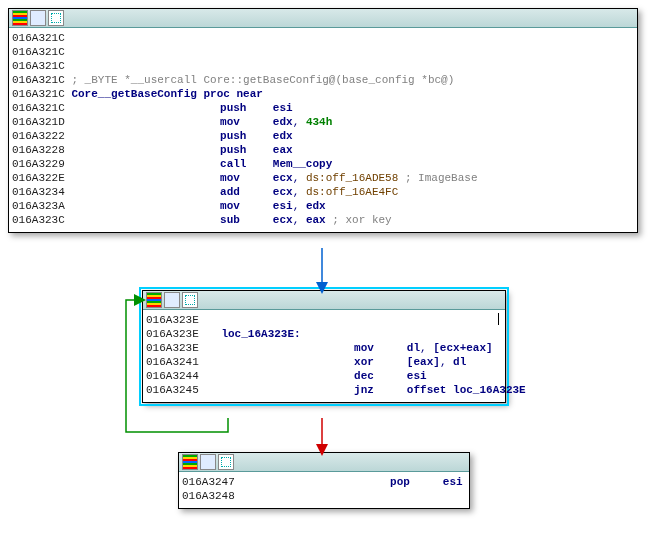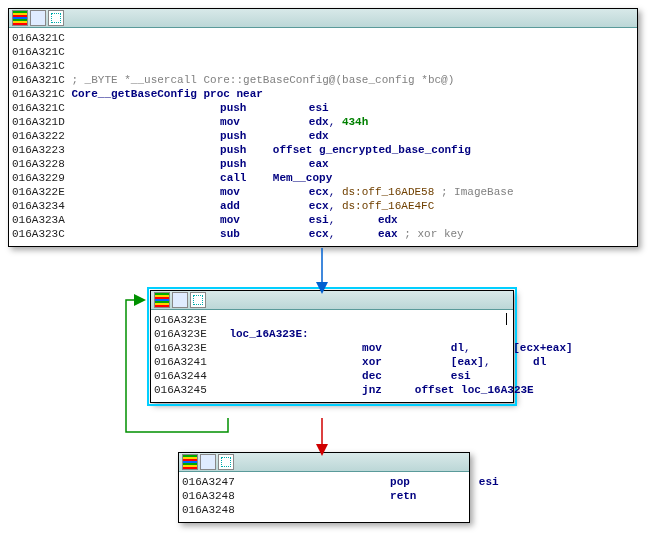--- a/index.html
+++ b/index.html
@@ -8,21 +8,21 @@
   .titlebar{height:18px;background:linear-gradient(#d8e9e9,#bcd7d7);border-bottom:1px solid #5a9a9a;display:flex;align-items:center;padding:0 3px;gap:2px;}
   .tb-icon{width:14px;height:14px;border:1px solid #888;background:#fff;display:inline-block;}
   .tb-icon.stripes{background:repeating-linear-gradient(0deg,#f00 0 2px,#ffd400 2px 4px,#0a0 4px 6px,#06f 6px 8px);}
   .tb-icon.box{background:#e0ecff;}
   .tb-icon.flow{background:#fff;position:relative;}
   .tb-icon.flow::before{content:"";position:absolute;inset:2px;border:1px dotted #0aa;}
   .body{padding:3px 3px 5px 3px;}
   .row{white-space:pre;line-height:14px;color:#000080;}
   .addr{color:#202020;}
   .mn{color:#000080;font-weight:bold;padding-left:10px;}
-  .op-reg{color:#000080;font-weight:bold;margin-left:36px;}
+  .op-reg{color:#000080;font-weight:bold;}
   .op-ident{color:#000080;font-weight:bold;}
   .op-off{color:#704000;margin-top:19px;}
   .op-num{color:#008000;font-weight:bold;}
   .cmt{color:#808080;}
   .proc{color:#000080;font-weight:bold;}
   .lbl{color:#000080;font-weight:bold;margin-left:16px;}
   .blue-outline{outline:2px solid #00cfff;outline-offset:1px;}
   svg.arrows{position:absolute;left:0;top:0;width:650px;height:554px;pointer-events:none;}
   .endbar{position:absolute;right:6px;top:3px;width:1px;height:12px;background:#000;}
 </style>
@@ -38,31 +38,30 @@
   </div>
   <div class="body" id="b1body">
         <div class="row"><span class="addr">016A321C</span> </div>
         <div class="row"><span class="addr">016A321C</span> </div>
         <div class="row"><span class="addr">016A321C</span> </div>
         <div class="row"><span class="addr">016A321C</span> <span class="cmt">; _BYTE *__usercall Core::getBaseConfig@<eax>(base_config *bc@<eax>)</eax></eax></span></div>
         <div class="row"><span class="addr">016A321C</span> <span class="proc">Core__getBaseConfig proc near</span></div>
         <div class="row"><span class="addr">016A321C</span>                      <span class="mn">push    </span><span class="op-reg">esi</span></div>
         <div class="row"><span class="addr">016A321D</span>                      <span class="mn">mov     </span><span class="op-reg">edx</span>, <span class="op-num">434h</span></div>
         <div class="row"><span class="addr">016A3222</span>                      <span class="mn">push    </span><span class="op-reg">edx</span></div>
-        <div class="row"><span class="addr">016A3223</span>                      <span class="mn">push    </span><span class="op-ident">offset g_encrypted_base_config</span></div>
         <div class="row"><span class="addr">016A3228</span>                      <span class="mn">push    </span><span class="op-reg">eax</span></div>
         <div class="row"><span class="addr">016A3229</span>                      <span class="mn">call    </span><span class="op-ident">Mem__copy</span></div>
         <div class="row"><span class="addr">016A322E</span>                      <span class="mn">mov     </span><span class="op-reg">ecx</span>, <span class="op-off">ds:off_16ADE58</span><span class="cmt"> ; ImageBase</span></div>
         <div class="row"><span class="addr">016A3234</span>                      <span class="mn">add     </span><span class="op-reg">ecx</span>, <span class="op-off">ds:off_16AE4FC</span></div>
         <div class="row"><span class="addr">016A323A</span>                      <span class="mn">mov     </span><span class="op-reg">esi</span>, <span class="op-reg">edx</span></div>
         <div class="row"><span class="addr">016A323C</span>                      <span class="mn">sub     </span><span class="op-reg">ecx</span>, <span class="op-reg">eax</span><span class="cmt"> ; xor key</span></div>
       </div>
 </div>
 
-<div class="block blue-outline" id="b2" style="left:150px;top:290px;width:362px;">
+<div class="block blue-outline" id="b2" style="left:142px;top:290px;width:362px;">
   <div class="titlebar">
     <span class="tb-icon stripes"></span>
     <span class="tb-icon box"></span>
     <span class="tb-icon flow"></span>
   </div>
   <div class="body" id="b2body" style="position:relative;">
     <span class="endbar"></span>
   <div class="row"><span class="addr">016A323E</span> </div>
         <div class="row"><span class="addr">016A323E</span> <span class="lbl">loc_16A323E:</span></div>
         <div class="row"><span class="addr">016A323E</span>                      <span class="mn">mov     </span><span class="op-reg">dl</span>, <span class="op-reg">[ecx+eax]</span></div>
@@ -73,21 +72,20 @@
 </div>
 
 <div class="block" id="b3" style="left:178px;top:452px;width:290px;">
   <div class="titlebar">
     <span class="tb-icon stripes"></span>
     <span class="tb-icon box"></span>
     <span class="tb-icon flow"></span>
   </div>
   <div class="body" id="b3body">
         <div class="row"><span class="addr">016A3247</span>                      <span class="mn">pop     </span><span class="op-reg">esi</span></div>
-        <div class="row"><span class="addr">016A3248</span>                      <span class="mn">retn    </span></div>
         <div class="row"><span class="addr">016A3248</span> </div>
       </div>
 </div>
 
 <svg class="arrows">
   <defs>
     <marker id="ah-blue" markerWidth="8" markerHeight="8" refX="4" refY="4" orient="auto">
       <path d="M0,0 L8,4 L0,8 Z" fill="#0060d0"></path>
     </marker>
     <marker id="ah-red" markerWidth="8" markerHeight="8" refX="4" refY="4" orient="auto">

